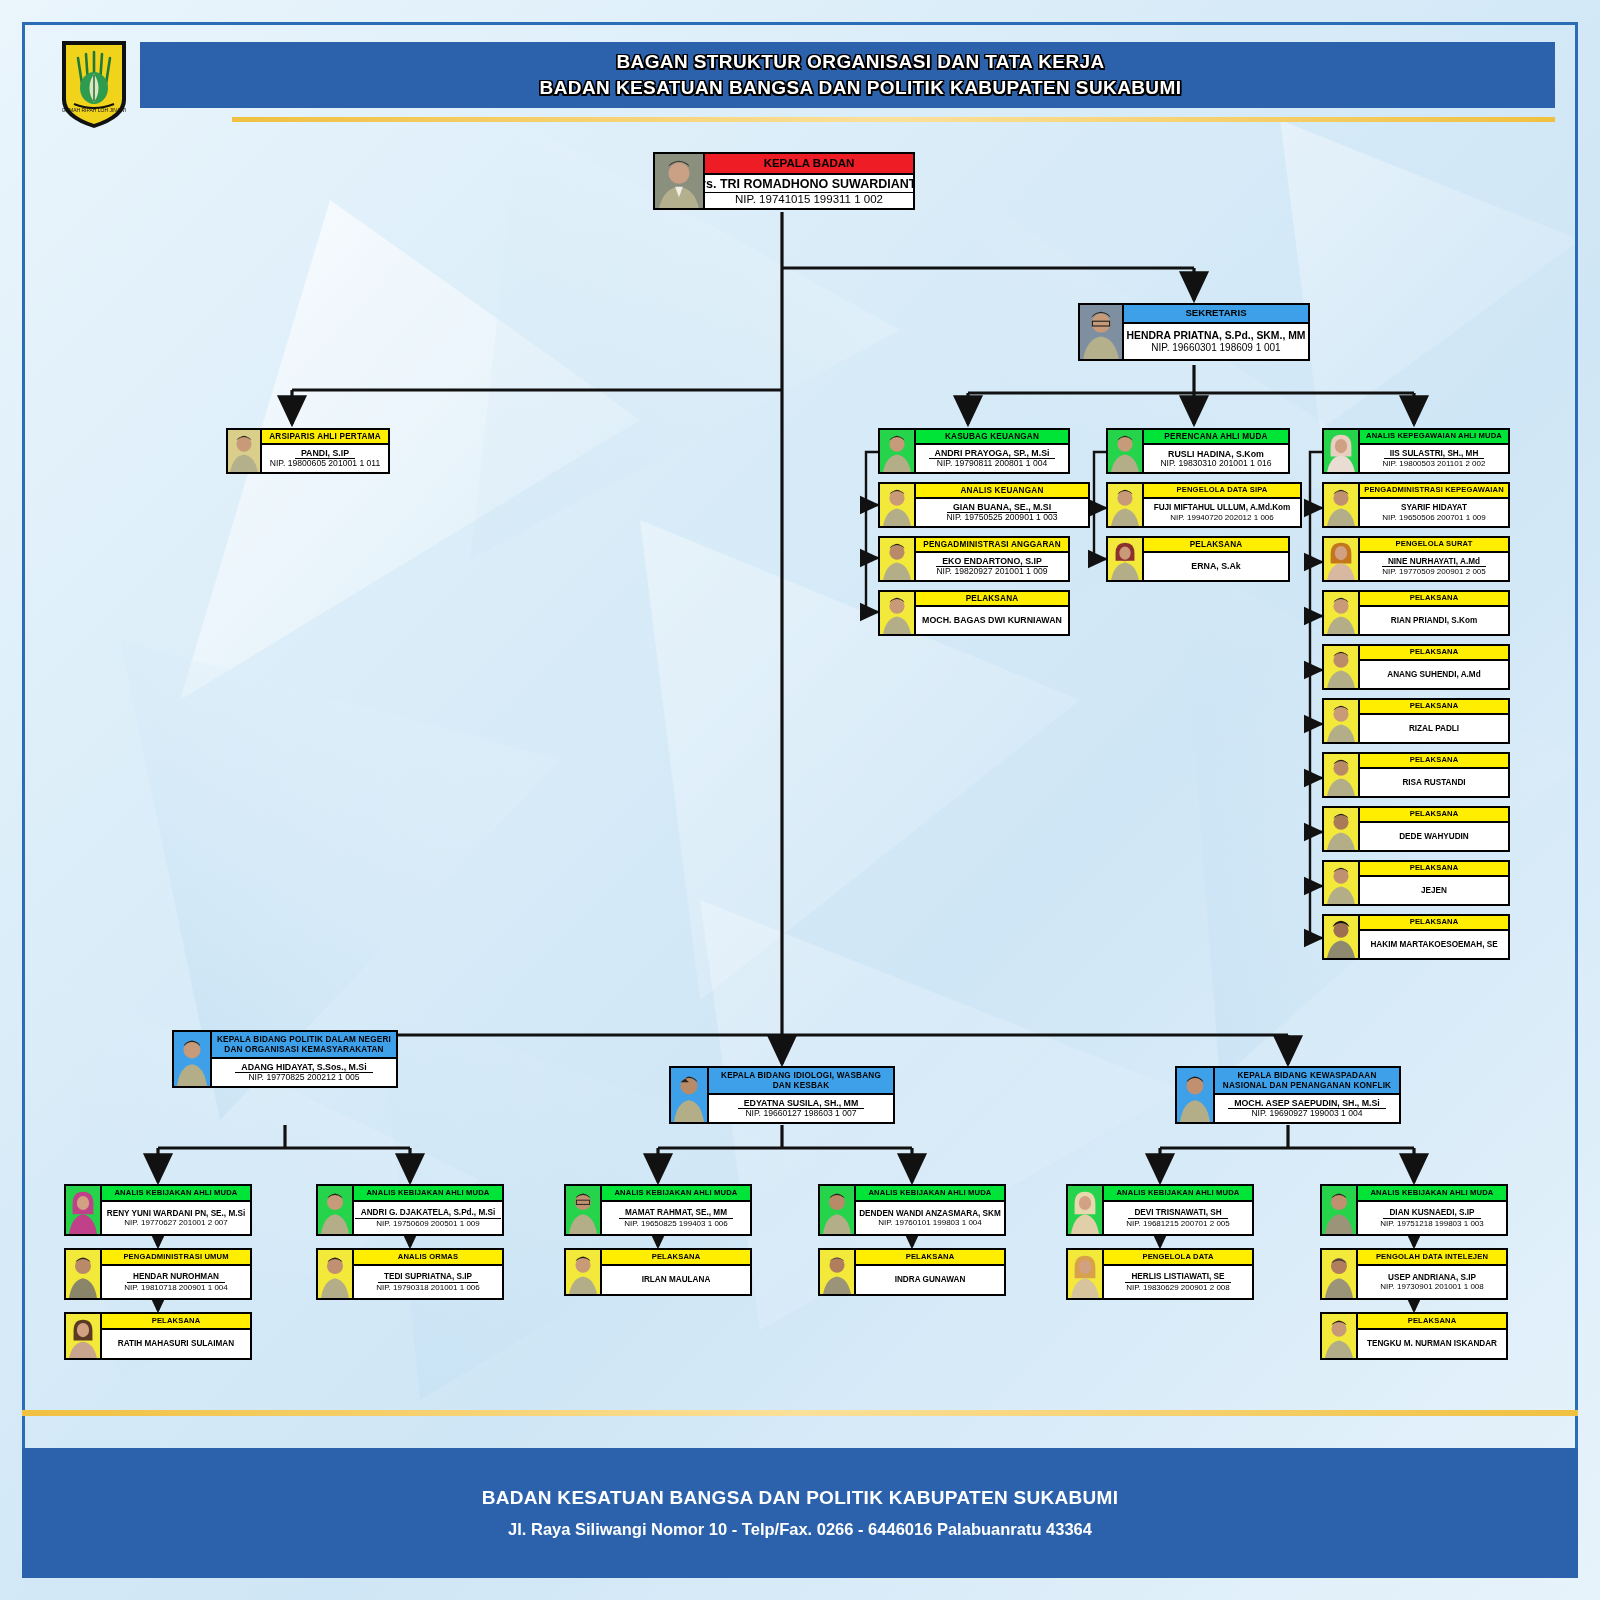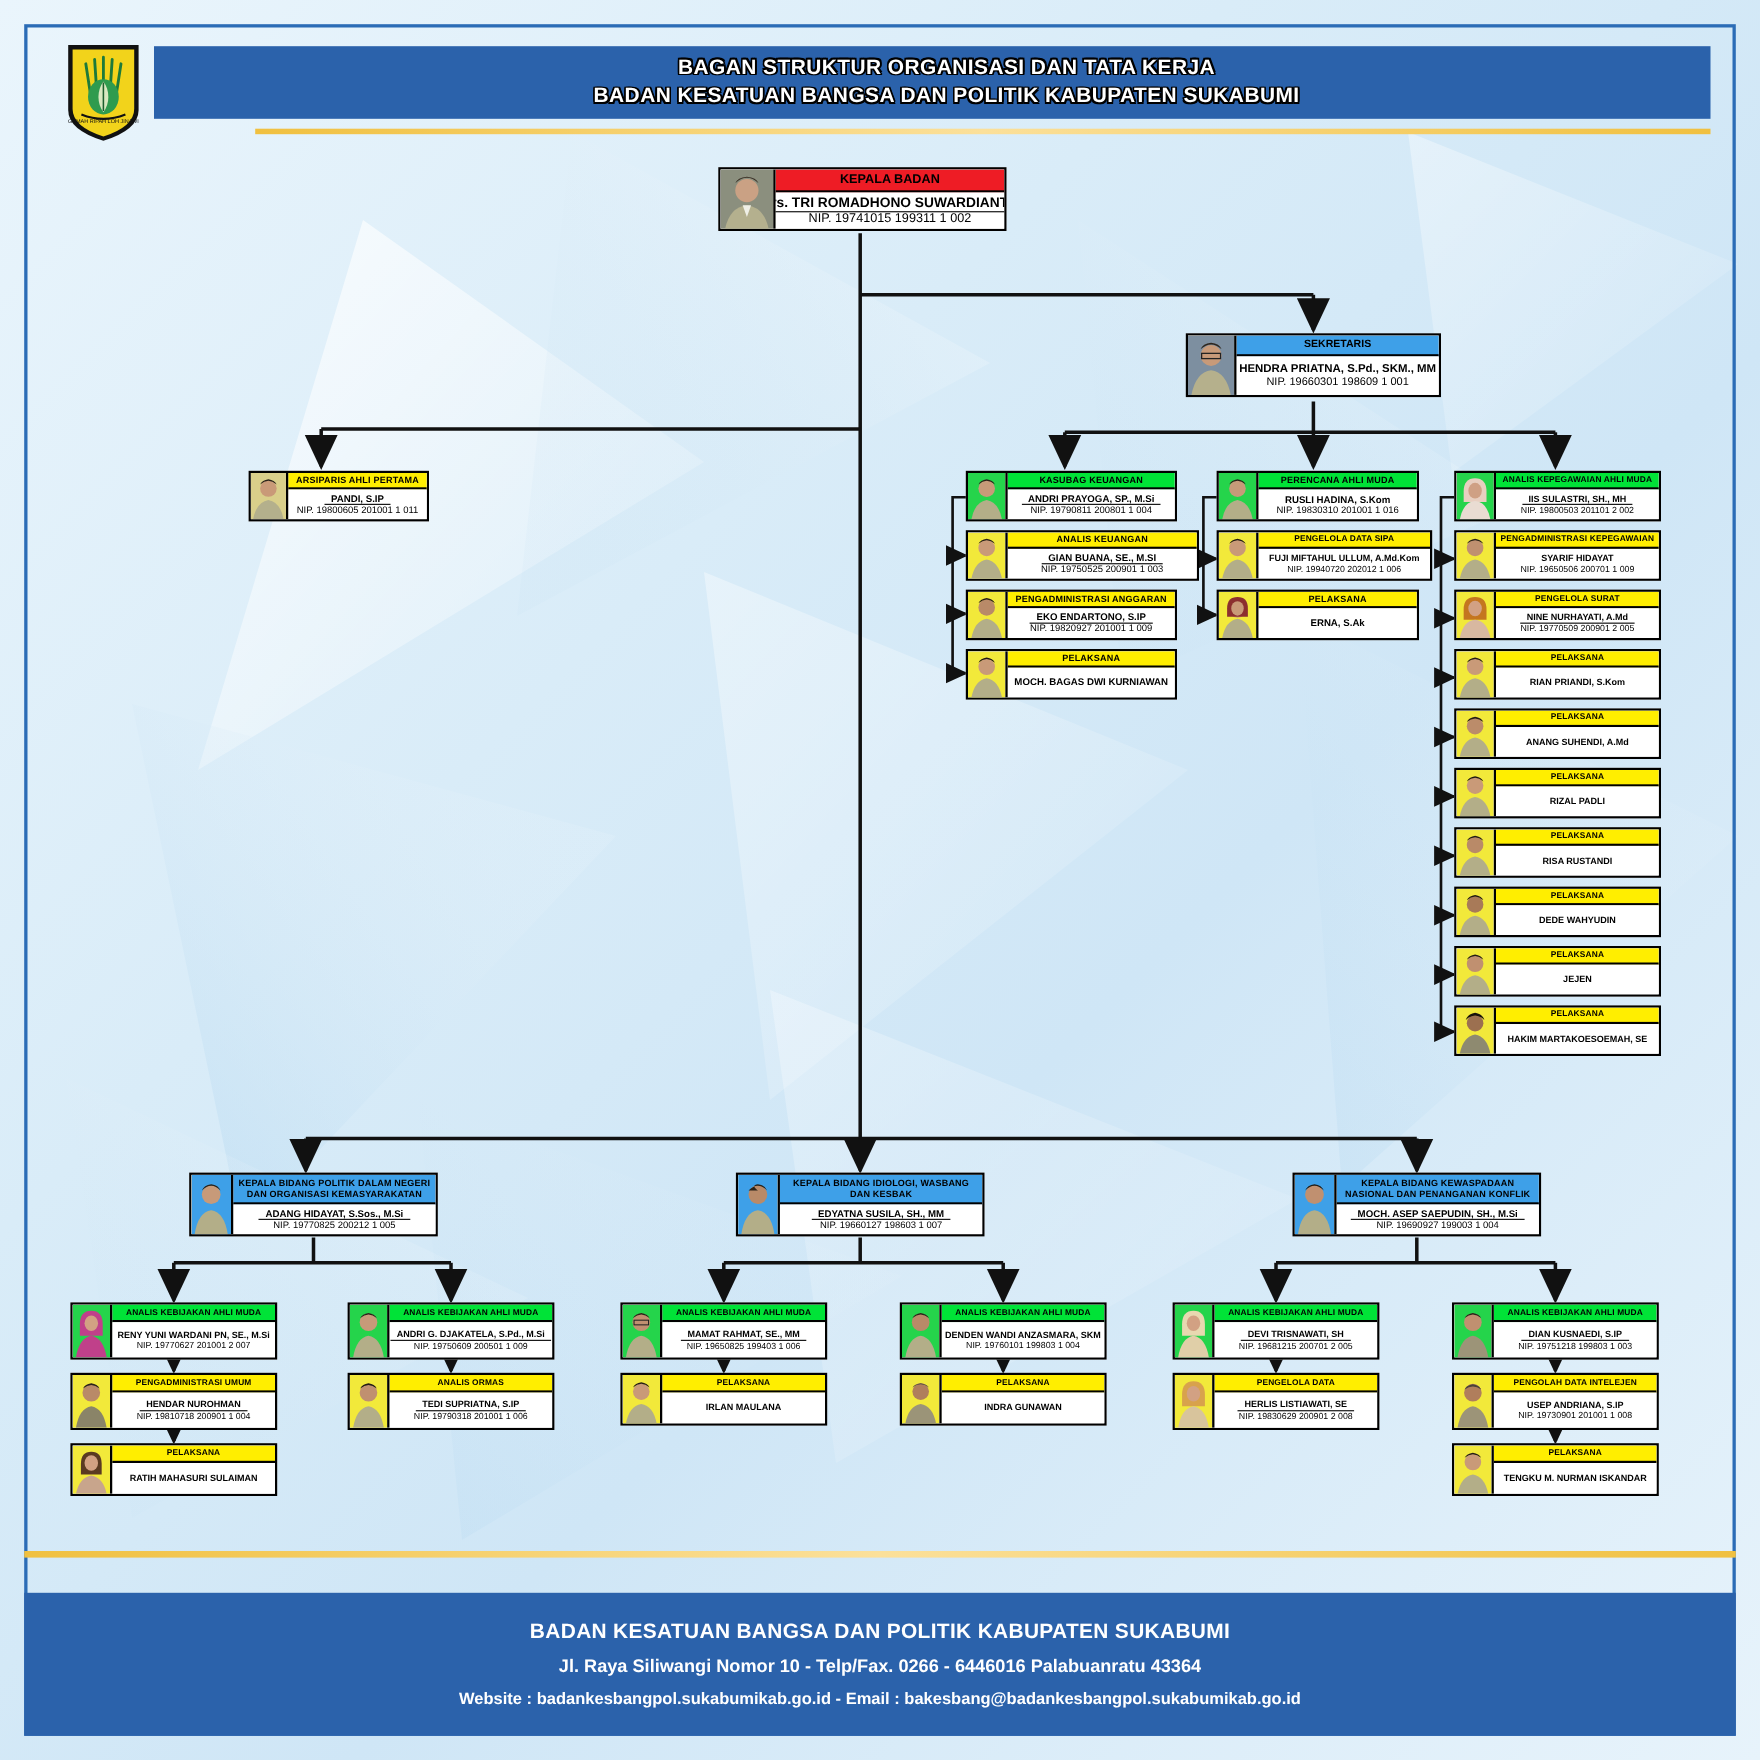--- a/index.html
+++ b/index.html
@@ -579,21 +579,21 @@
         </svg>
     </div>
     <div class="body">
       <div class="title t-yellow" style="height:15px;">PELAKSANA</div>
       <div class="nm-wrap">
           <div class="nm">HAKIM MARTAKOESOEMAH, SE</div>
         </div>
     </div>
   </div>
 
-  <div class="node sz-s" style="left:172px; top:1066px; width:226px; height:58px;">
+  <div class="node sz-s" style="left:172px; top:1030px; width:226px; height:58px;">
     <div class="photo" style="width:38px;">
       <svg class="face" viewBox="0 0 38 58">
           <rect width="38" height="58" fill="#3ea0e8"></rect>
         <circle cx="19" cy="19" r="9" fill="#c79a79"></circle>
           <path d="M10 15 Q19 6 28 15 Q26 10 19 9 Q12 10 10 15Z" fill="#2b231a"></path>
         <path d="M3 58 Q6 36 19 34 Q32 36 35 58 Z" fill="#b3ae88"></path>
         </svg>
     </div>
     <div class="body">
       <div class="title t-blue" style="height:27px;">KEPALA BIDANG POLITIK DALAM NEGERI DAN ORGANISASI KEMASYARAKATAN</div>
@@ -888,14 +888,13 @@
         </div>
     </div>
   </div>
 
 </div>
 
 <div id="foot-rule"></div>
 <div id="footer">
   <div class="f1">BADAN KESATUAN BANGSA DAN POLITIK KABUPATEN SUKABUMI</div>
   <div class="f2">Jl. Raya Siliwangi Nomor 10  -  Telp/Fax. 0266 - 6446016 Palabuanratu 43364</div>
-  <div class="f3">Website : badankesbangpol.sukabumikab.go.id - Email : bakesbang@badankesbangpol.sukabumikab.go.id</div>
 </div>
 
 </body></html>

